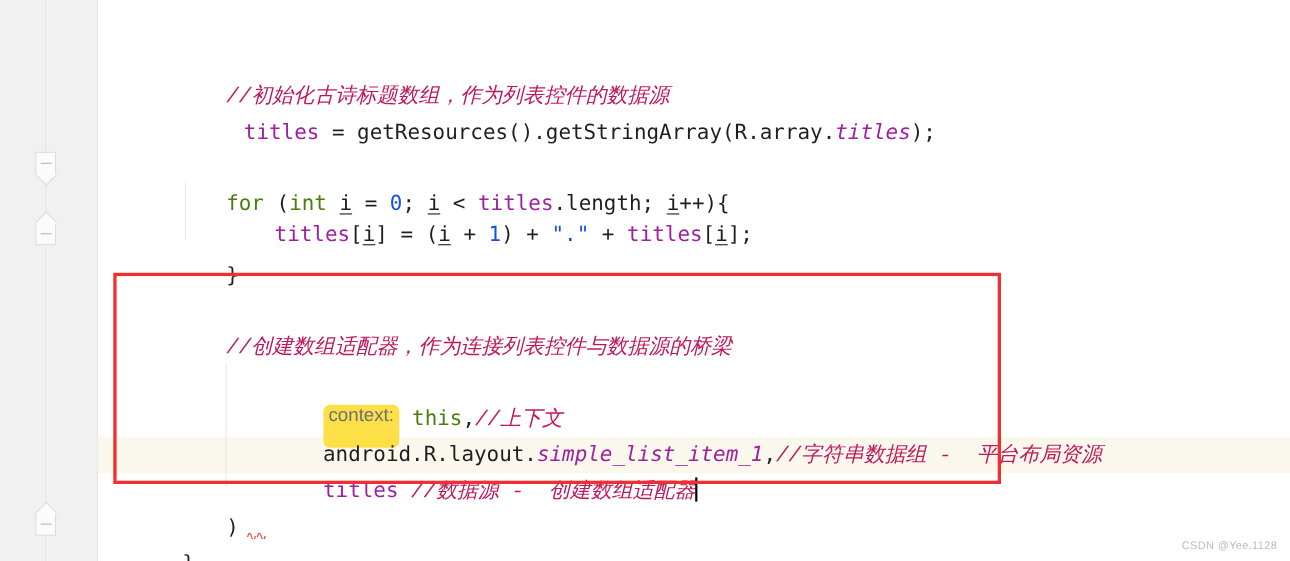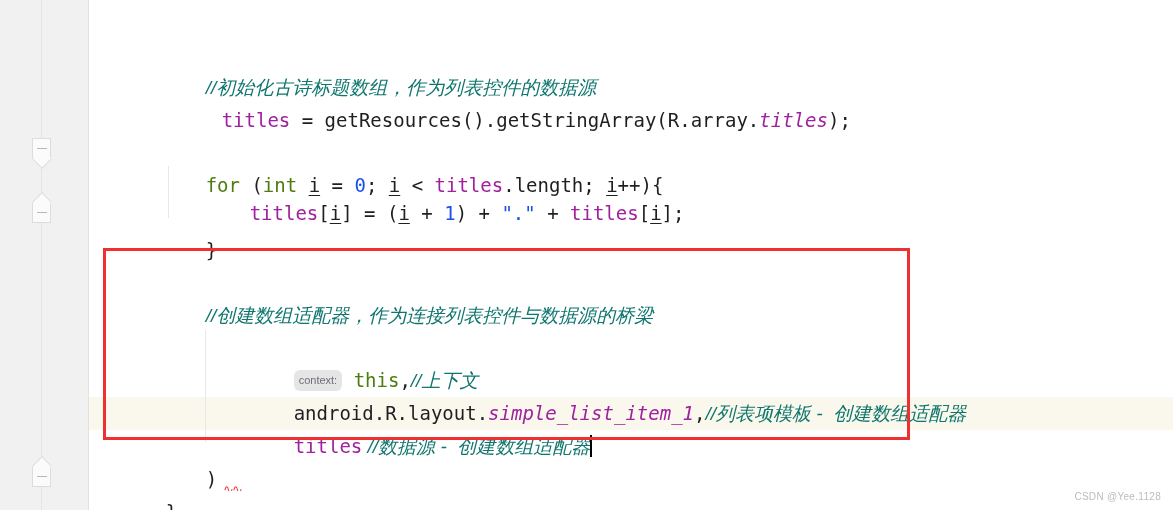--- a/index.html
+++ b/index.html
@@ -108,39 +108,39 @@
   
   .line {
     position: absolute;
     left: 0;
     height: 33px;
     line-height: 33px;
     white-space: pre;
     font-size: 19px;
     letter-spacing: 0px;
   }
-  .tok-comment-cjk { color: #0f766e; font-style: italic; font-family: Liberation Sans, sans-serif; }
+  .tok-comment-cjk { color: #be185d; font-style: italic; font-family: Liberation Mono, monospace; }
   .tok-field    { color: #a020a0; }
   .tok-plain    { color: #1f1f22; }
   .tok-kw       { color: #4d7c0f; }
   .tok-num      { color: #1750eb; }
   .tok-string   { color: #1750eb; }
   .tok-local    { color: #1f1f22; text-decoration: underline; text-decoration-color: #1f1f22; text-underline-offset: 3px; }
   .tok-static   { color: #a020a0; font-style: italic; }
   .tok-brace-g  { color: #1f1f22; }
 
   
   .param-hint {
     display: inline-block;
-    background: #e5e5e5;
+    background: #fde047;
     color: #6b6f76;
     border-radius: 6px;
-    padding: 1px 5px 2px 5px;
+    padding: 1px 5px 20px 5px;
     font-family: "Liberation Sans", sans-serif;
-    font-size: 11px;
+    font-size: 17px;
     font-style: normal;
     line-height: 18px;
     vertical-align: 3px;
     letter-spacing: 0px;
   }
 
   
   .caret {
     display: inline-block;
     width: 2px; height: 22px;
@@ -242,21 +242,21 @@
     <div class="line" style="top:266px; left:48px;">
       <span class="tok-comment-cjk">//创建数组适配器，作为连接列表控件与数据源的桥梁</span>
     </div>
 
 
     <div class="line" style="top:331px; left:136px;">
       <span class="param-hint">context:</span><span class="tok-plain"> </span><span class="tok-kw">this</span><span class="tok-plain">,</span><span class="tok-comment-cjk">//上下文</span>
     </div>
 
     <div class="line" style="top:364px; left:136px;">
-      <span class="tok-plain">android.R.layout.</span><span class="tok-static">simple_list_item_1</span><span class="tok-plain">,</span><span class="tok-comment-cjk">//列表项模板 -  创建数组适配器</span>
+      <span class="tok-plain">android.R.layout.</span><span class="tok-static">simple_list_item_1</span><span class="tok-plain">,</span><span class="tok-comment-cjk">//字符串数据组 -  平台布局资源</span>
     </div>
 
     <div class="line" style="top:397px; left:136px;">
       <span class="tok-field">titles</span><span class="tok-comment-cjk"> //数据源 -  创建数组适配器</span><span class="caret"></span>
     </div>
 
     <div class="line" style="top:430px; left:48px;">
       <span class="tok-brace-g">)</span><span class="squiggle"></span>
     </div>
 

